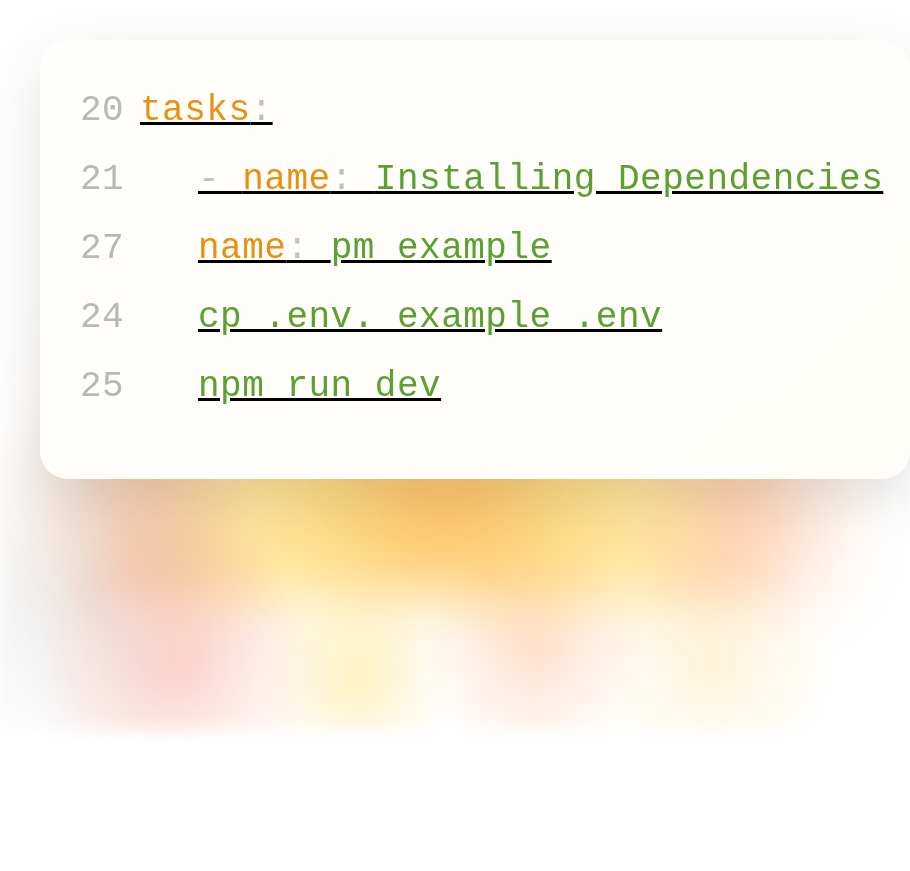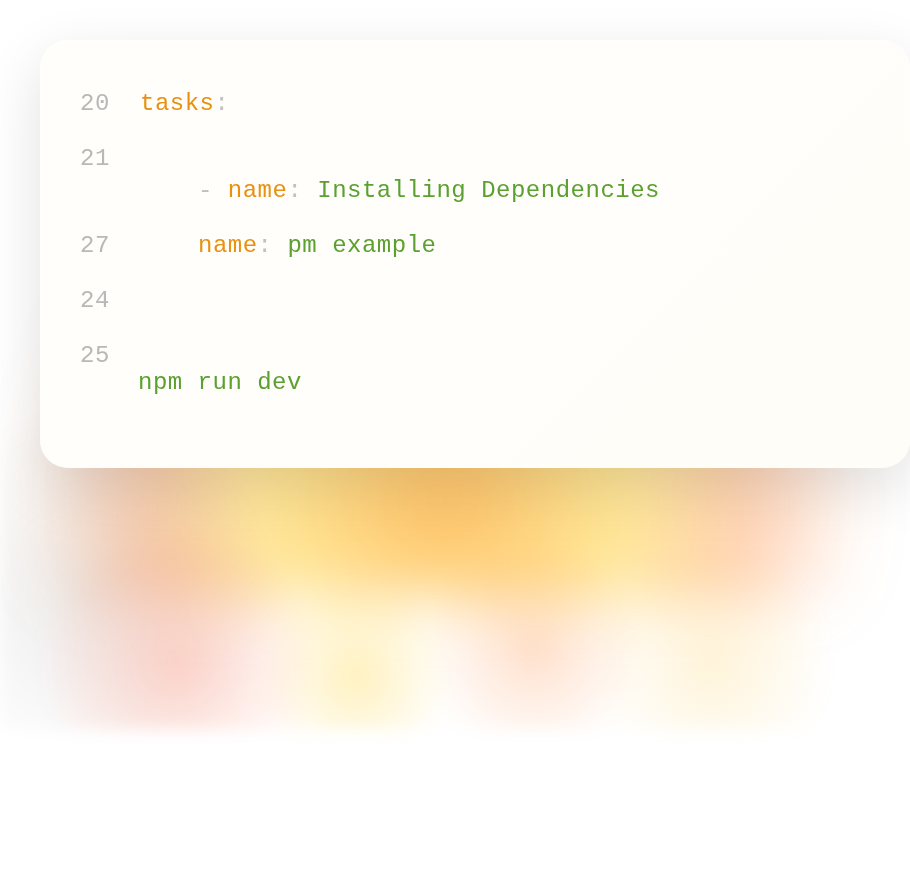--- a/index.html
+++ b/index.html
@@ -52,50 +52,49 @@
       width: 870px;
       background: linear-gradient(135deg, #fffefb 0%, #fefdf8 100%);
       border-radius: 28px;
       padding: 50px 40px 60px 40px;
       z-index: 10;
       box-shadow: 0 20px 60px rgba(0, 0, 0, 0.12);
     }
     
     .code-line {
       display: flex;
-      align-items: flex-start;
+      align-items: flex-end;
       margin-bottom: 28px;
-      font-size: 24px;
+      font-size: 36px;
       letter-spacing: 0.5px;
     }
     
     .code-line:last-child {
       margin-bottom: 12px;
-      flex-direction: column;
     }
     
     .line-number {
       color: #b8b8b8;
       width: 60px;
       text-align: left;
       flex-shrink: 0;
       font-weight: 400;
     }
     
     .code-content {
       white-space: pre;
+      text-decoration: underline;
     }
     
     .indent-1 {
       padding-left: 0px;
     }
     
     .indent-2 {
       padding-left: 58px;
-      margin-top: 32px;
     }
     
     .indent-3 {
       padding-left: 58px;
     }
     
     .key {
       color: #e89010;
     }
     
@@ -126,19 +125,20 @@
       <div class="code-line">
         <span class="line-number">21</span>
         <span class="code-content indent-2"><span class="dash">- </span><span class="key">name</span><span class="colon">: </span><span class="value">Installing Dependencies</span></span>
       </div>
       <div class="code-line">
         <span class="line-number">27</span>
         <span class="code-content indent-3"><span class="key">name</span><span class="colon">: </span><span class="value">pm example</span></span>
       </div>
       <div class="code-line">
         <span class="line-number">24</span>
+        <span class="code-content indent-3"><span class="value">cp .env. example .env</span></span>
       </div>
       <div class="code-line">
         <span class="line-number">25</span>
         <span class="code-content indent-3"><span class="value">npm run dev</span></span>
       </div>
     </div>
 </div>
 
 </body></html>

